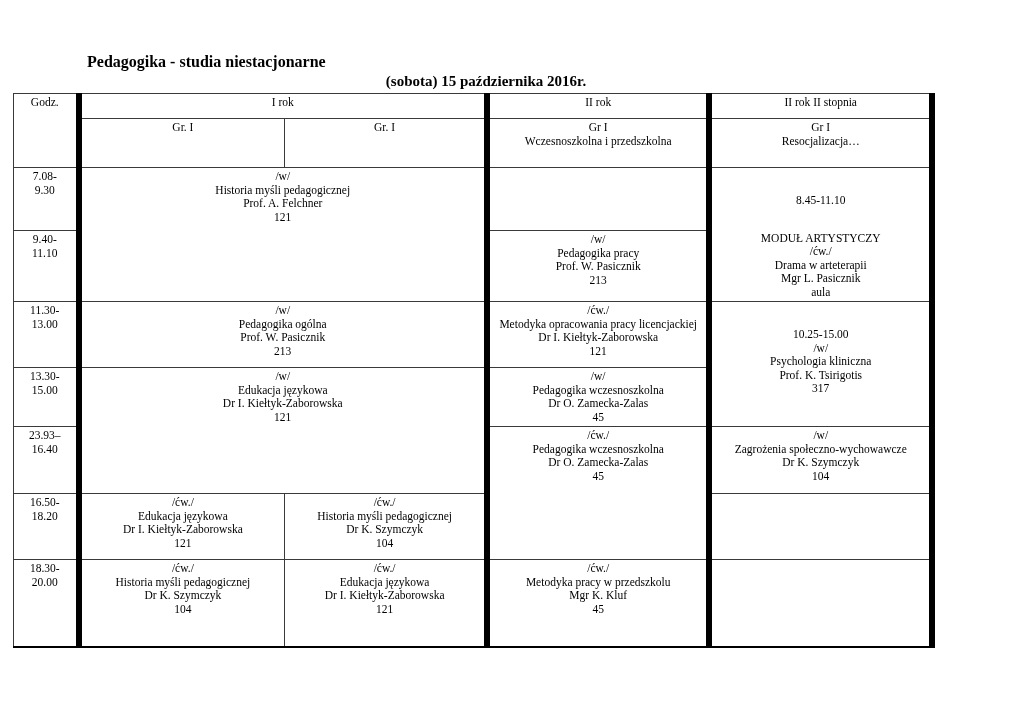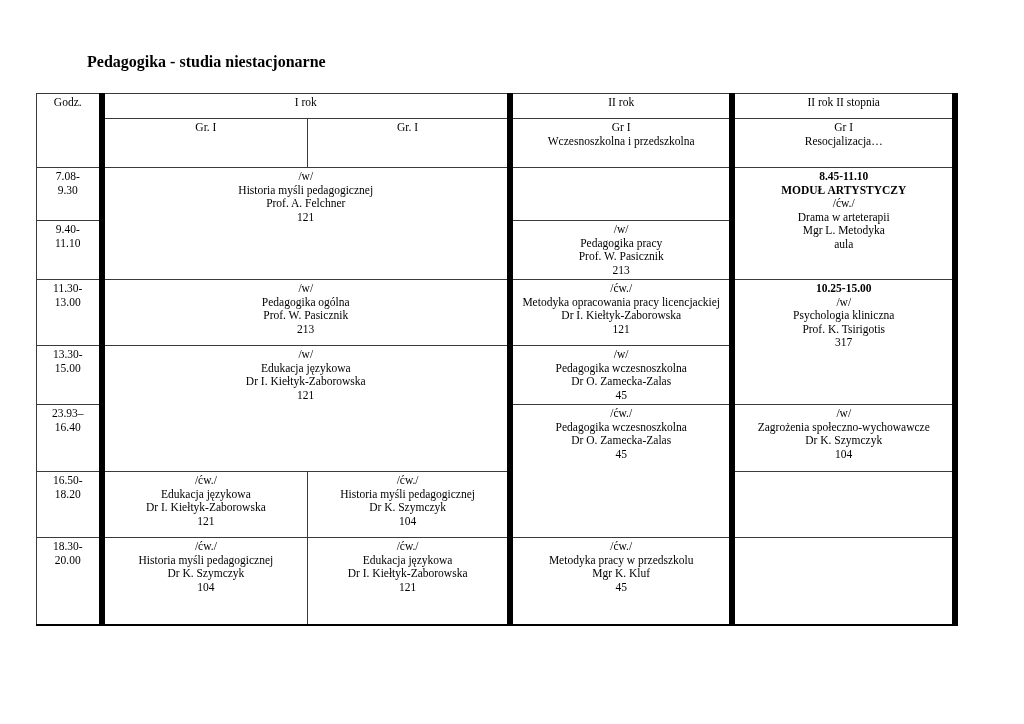--- a/index.html
+++ b/index.html
@@ -13,21 +13,21 @@
   .page { position: relative; width: 1020px; height: 724px; }
   .doc-title {
     position: absolute; left: 87px; top: 53px;
     font-size: 16px; font-weight: bold; white-space: nowrap;
   }
   .doc-subtitle {
     position: absolute; left: 25px; top: 73px; width: 922px;
     text-align: center; font-size: 15px; font-weight: bold;
   }
   table.timetable {
-    position: absolute; left: 36px; top: 93px;
+    position: absolute; left: 13px; top: 93px;
     width: 922px; height: 527px;
     border-collapse: collapse; table-layout: fixed;
     border: 1px solid #000;
     border-bottom: 2px solid #000;
     border-right: 6px solid #000;
   }
   .timetable th, .timetable td {
     border: 1px solid #3a3a3a;
     padding: 2px 2px;
     text-align: center;
@@ -36,21 +36,21 @@
     line-height: 13.5px;
     font-weight: normal;
     overflow: hidden;
   }
   .thickL { border-left: 6px solid #000 !important; }
   .yr  { font-size: 13px; font-weight: bold; vertical-align: middle; line-height: 14px; }
   .grp { font-size: 13px; font-weight: bold; vertical-align: middle; line-height: 15px; }
   .godz { font-size: 13px; vertical-align: middle; }
   .time { font-size: 13.5px; font-weight: bold; vertical-align: middle; line-height: 16px; }
   .vmid { vertical-align: middle; }
-  .bl { font-weight: bold; }
+  .bl { font-weight: normal; margin-top: 24px; }
   col.c-godz { width: 64px; }
   col.c-gr1a { width: 203px; }
   col.c-gr1b { width: 199px; }
   col.c-ii   { width: 219px; }
   col.c-iist { width: 219px; }
   tr.h1 { height: 25px; }
   tr.h2 { height: 49px; }
   tr.r1 { height: 53px; }
   tr.r2 { height: 56px; }
   tr.r3 { height: 66px; }
@@ -58,20 +58,21 @@
   tr.r5 { height: 67px; }
   tr.r6 { height: 66px; }
   tr.r7 { height: 87px; }
 </style>
 </head>
 <body>
 
 <div class="page">
 
   <div class="doc-title">Pedagogika - studia niestacjonarne</div>
+  <div class="doc-subtitle">(sobota) 15 października 2016r.</div>
 
   <table class="timetable">
     <colgroup>
       <col class="c-godz">
         <col class="c-gr1a">
         <col class="c-gr1b">
         <col class="c-ii">
         <col class="c-iist">
     </colgroup>
 
@@ -107,21 +108,21 @@
             <div>Prof. A. Felchner</div>
             <div>121</div>
           </td>
       <td class="thickL"></td>
       <td class="thickL" rowspan="2">
         <div class="bl">8.45-11.10</div>
         <div class="bl">MODUŁ ARTYSTYCZY</div>
         <div>
               <div>/ćw./</div>
               <div>Drama w arteterapii</div>
-              <div>Mgr L. Metodyka</div>
+              <div>Mgr L. Pasicznik</div>
               <div>aula</div>
             </div>
       </td>
     </tr>
 
     <tr class="r2">
       <td class="time">
             <div>9.40-</div>
             <div>11.10</div>
           </td>

